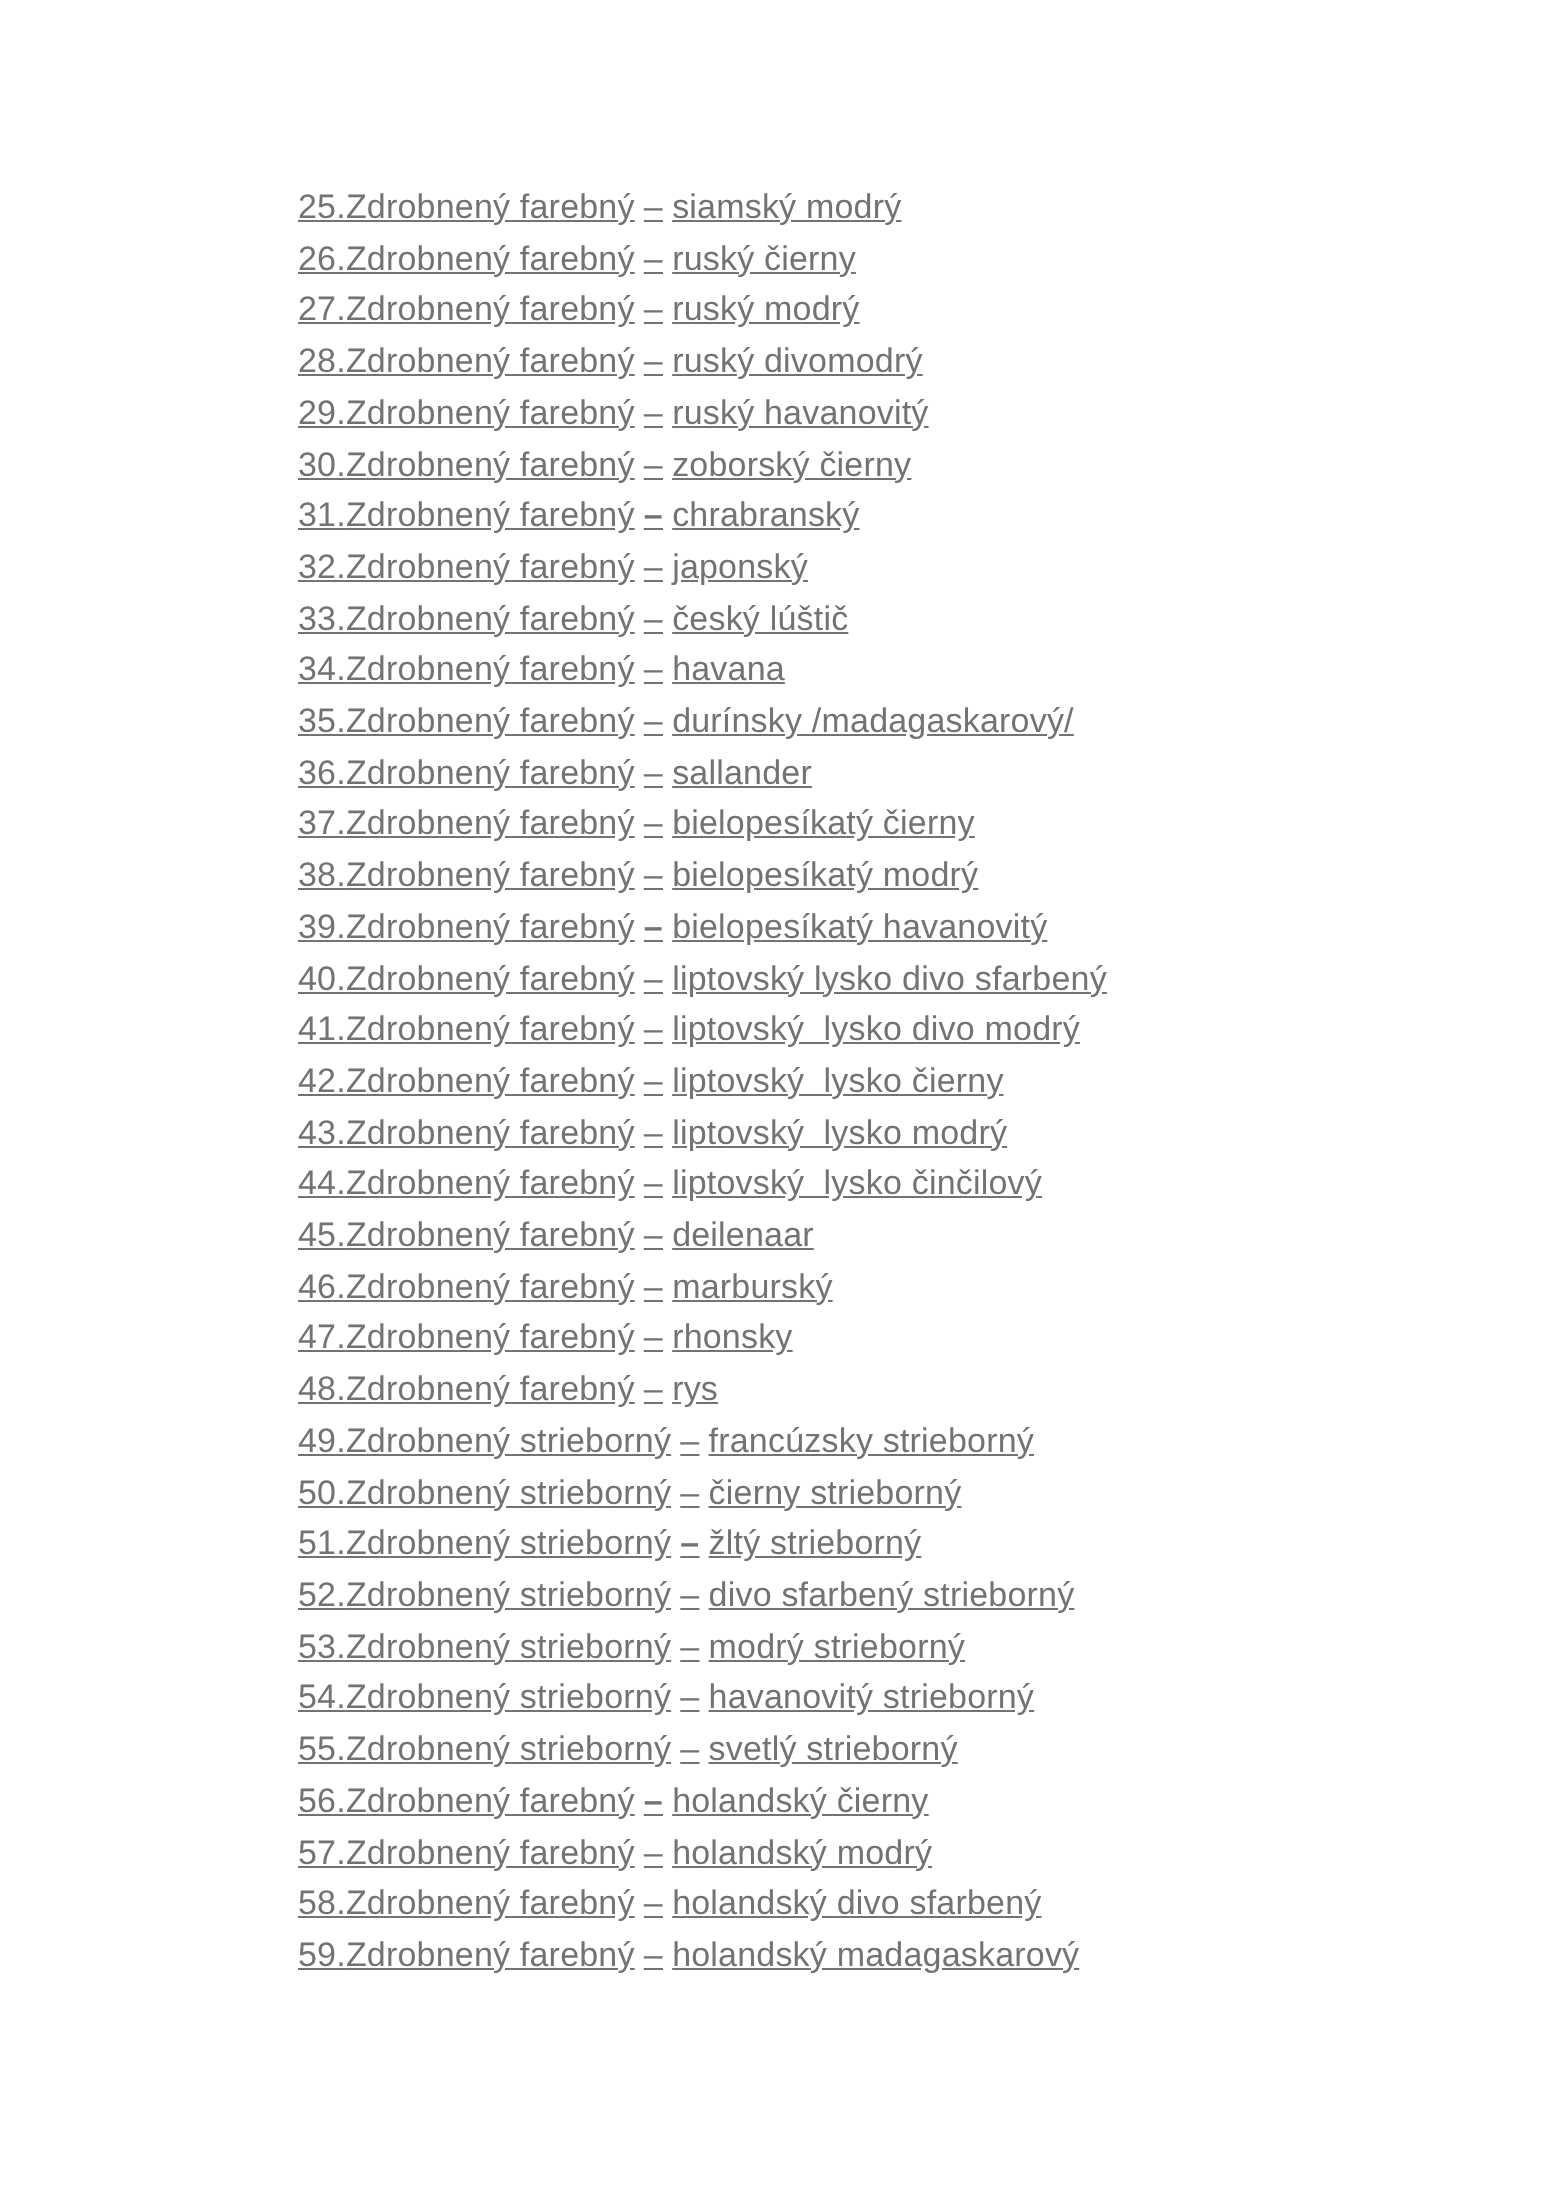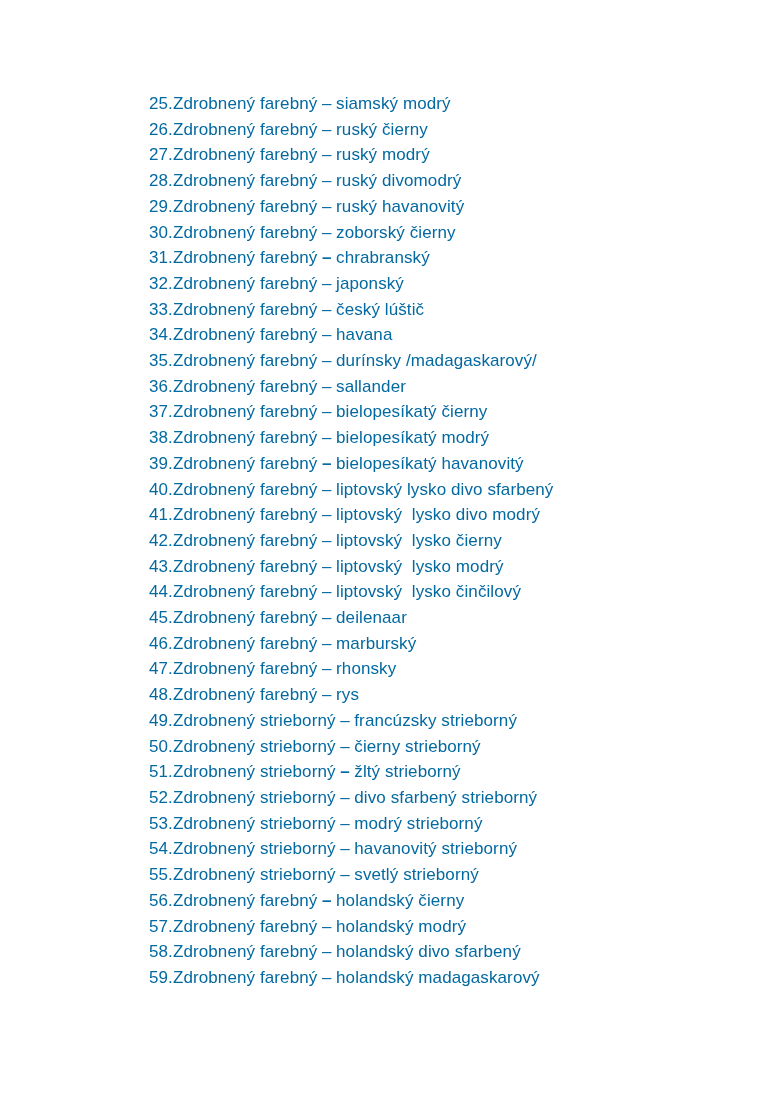--- a/index.html
+++ b/index.html
@@ -14,23 +14,24 @@
     background: #ffffff;
     overflow: hidden;
     font-family: "Liberation Sans", sans-serif;
   }
   .breed-list {
     position: absolute;
     left: 149px;
     top: 91px;
     font-size: 17px;
     line-height: 25.7px;
-    color: #0369a1;
+    color: #737373;
     white-space: pre-wrap;
     letter-spacing: 0.1px;
+    text-decoration: underline;
   }
   .line {
     white-space: pre-wrap;
   }
   .seg {
     white-space: pre-wrap;
   }
   .sep {
     margin: 0 0.27em;
   }

